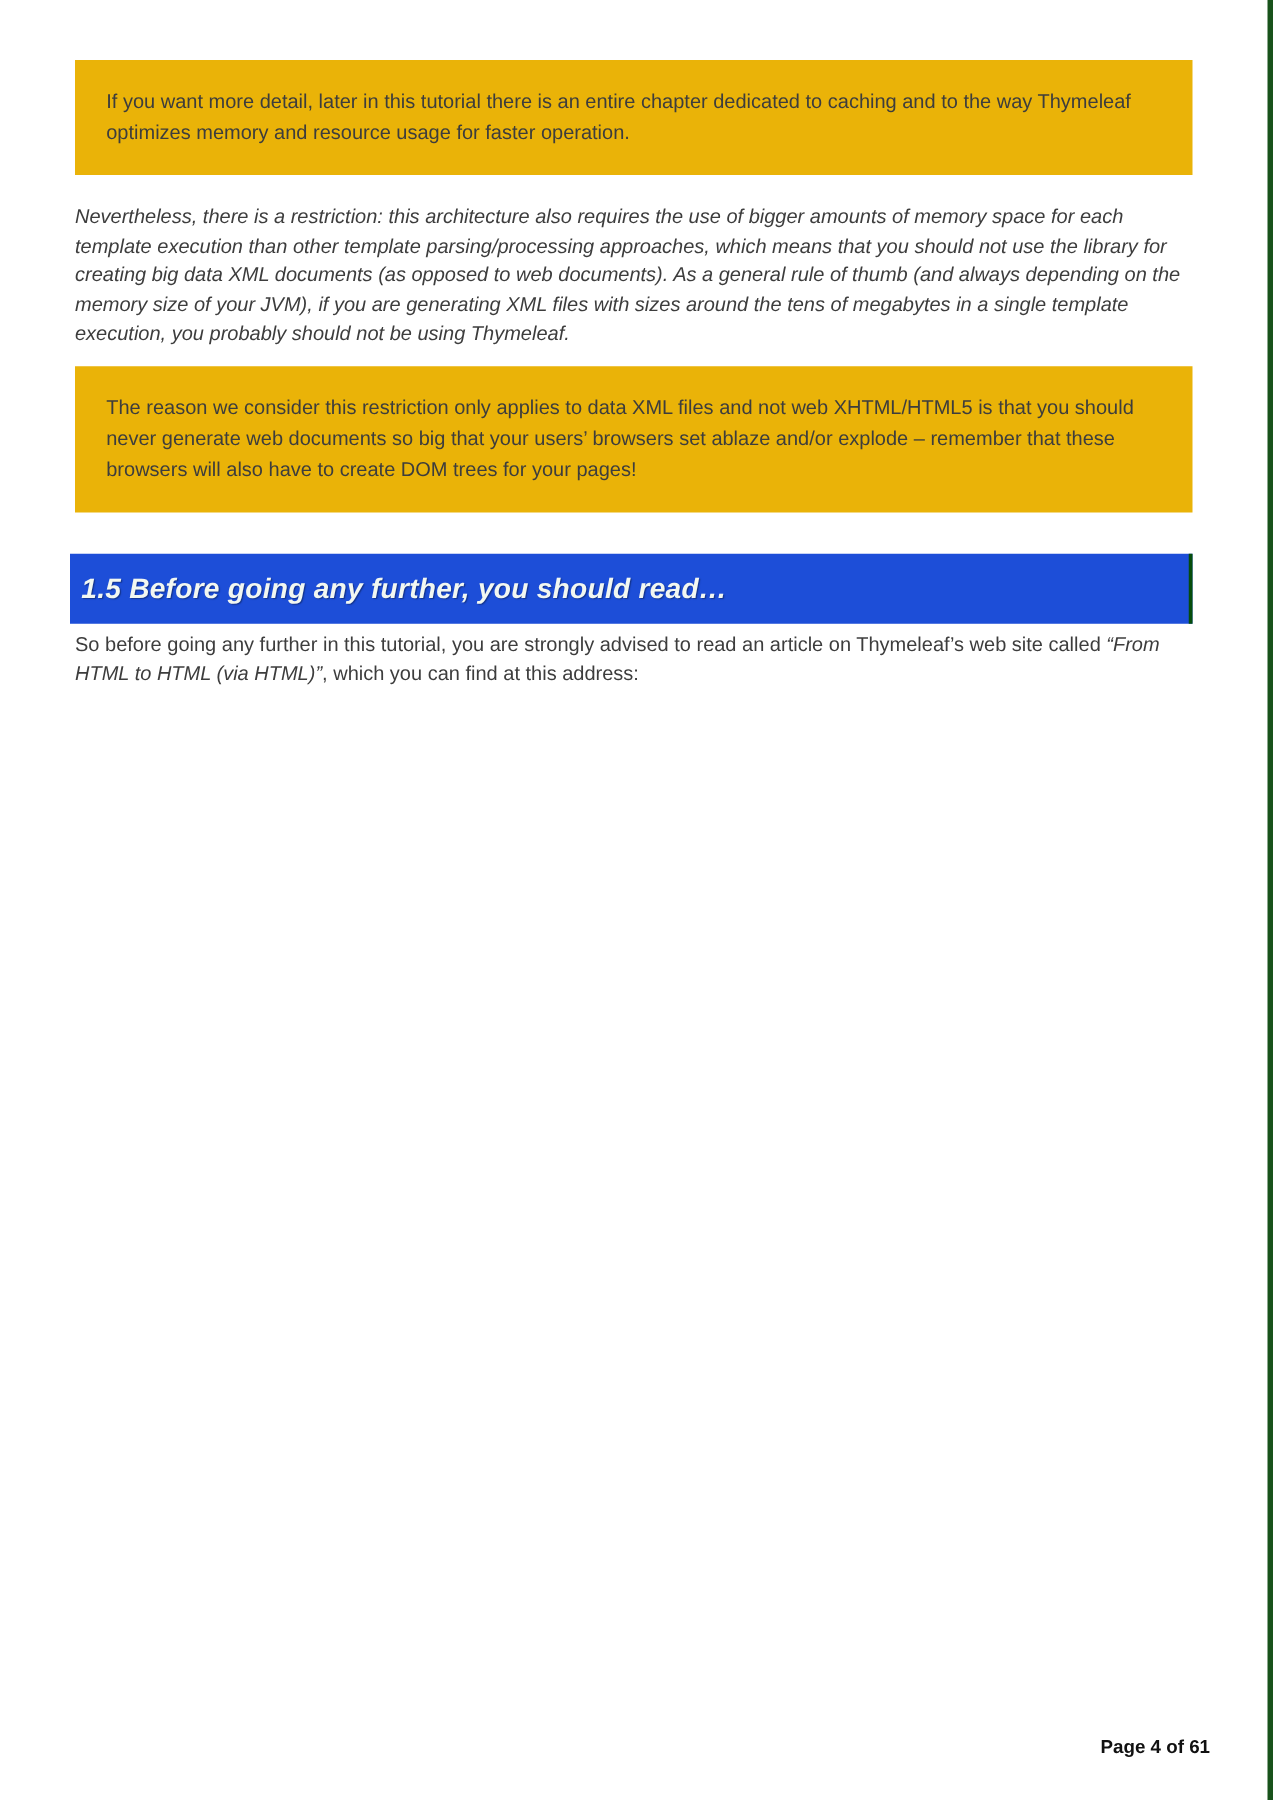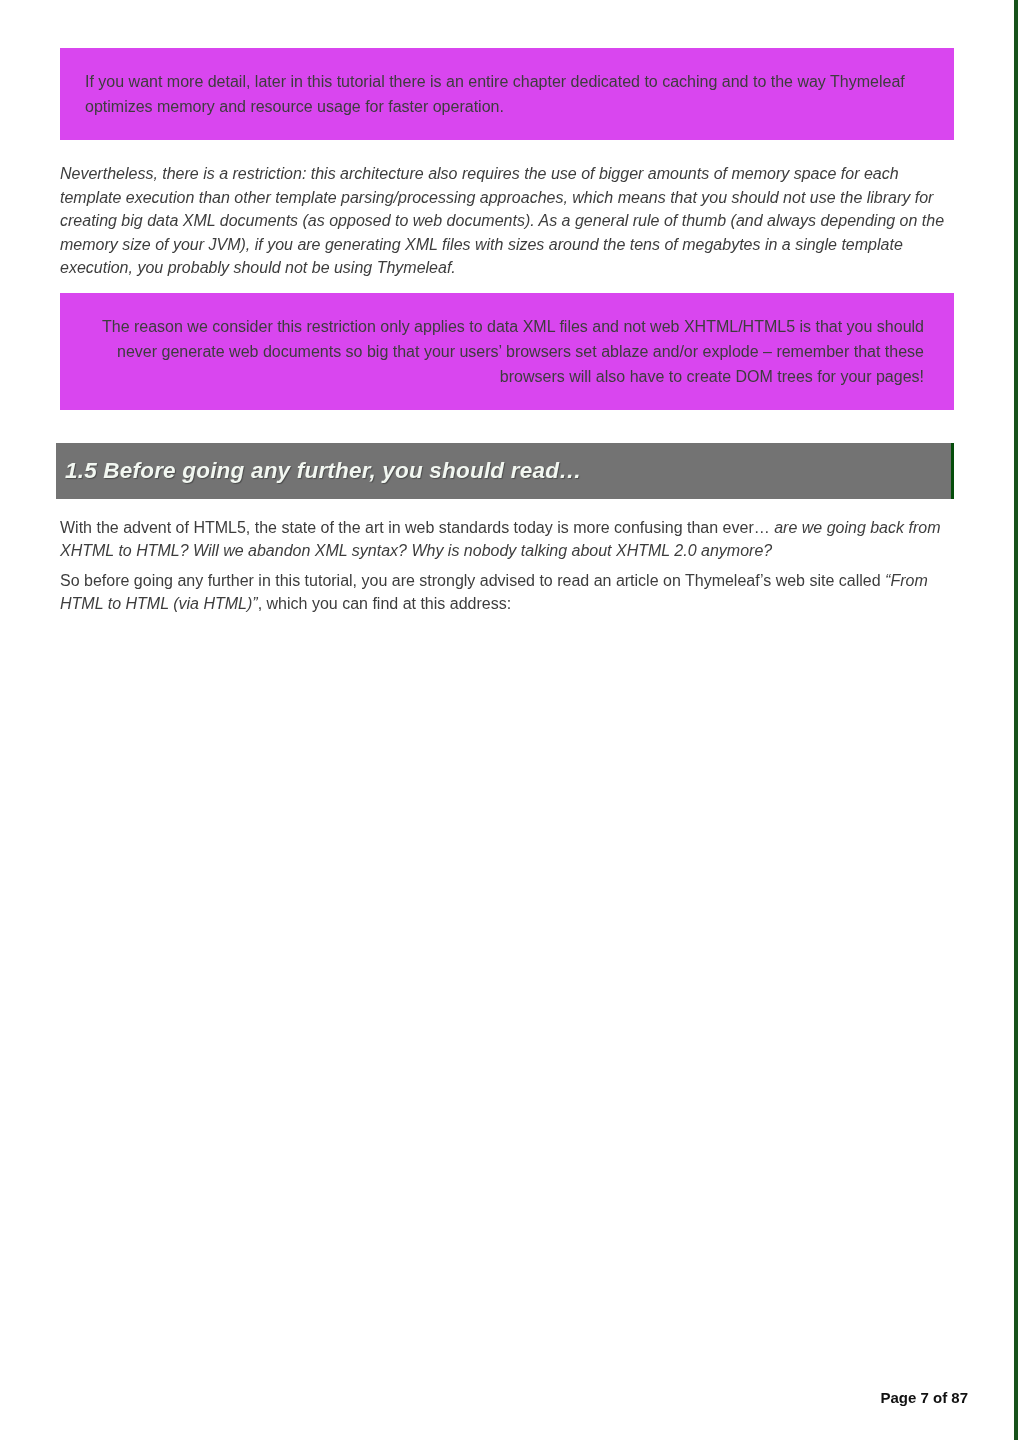--- a/index.html
+++ b/index.html
@@ -25,41 +25,41 @@
     height: 100%;
     background: #18521b;
   }
   .content {
     position: absolute;
     top: 48px;
     left: 60px;
     width: 894px;
   }
   .callout {
-    background: #d946ef;
+    background: #eab308;
     padding: 21px 30px 21px 25px;
     font-size: 16px;
     font-weight: 500;
     line-height: 25px;
     color: #3d3d3d;
   }
   .callout + .para { margin-top: 22px; font-style: italic; }
   .para {
     font-size: 16px;
     font-weight: 500;
     line-height: 23.5px;
     color: #3d3d3d;
   }
-  .callout-2 { margin-top: 13px; text-align: right; }
+  .callout-2 { margin-top: 13px; }
   .section-header {
     margin-top: 33px;
     margin-left: -4px;
     width: 898px;
     height: 56px;
-    background: #737373;
+    background: #1d4ed8;
     border-right: 3px solid #054d0b;
     display: flex;
     align-items: center;
     padding-left: 9px;
   }
   .section-header h2 {
     font-size: 22.5px;
     font-style: italic;
     font-weight: bold;
     color: #f2f7f1;
@@ -104,30 +104,27 @@
 
     <div class="callout callout-2">
       <span>The reason we consider this restriction only applies to data XML files and not web XHTML/HTML5 is that you should never generate web documents so big that your users’ browsers set ablaze and/or explode – remember that these browsers will also have to create DOM trees for your pages!</span>
     </div>
 
     <div class="section-header">
       <h2>1.5 Before going any further, you should read…</h2>
     </div>
 
 
-    <p class="para para-html5">
-      <span>With the advent of HTML5, the state of the art in web standards today is more confusing than ever…   </span><span class="italic">are we going back from XHTML to HTML? Will we abandon XML syntax? Why is nobody talking about XHTML 2.0 anymore?</span>
-    </p>
 
     <p class="para para-article">
       <span>So before going any further in this tutorial, you are strongly advised to read an article on Thymeleaf’s web site called </span><span class="italic">“From HTML to HTML (via HTML)”</span><span>, which you can find at this address:</span>
       <br>
     </p>
 
   </div>
 
   <div class="footer">
-    <span>Page 7 of 87</span>
+    <span>Page 4 of 61</span>
   </div>
 
   <div class="edge-bar"></div>
 
 </div>
 
 </body></html>

